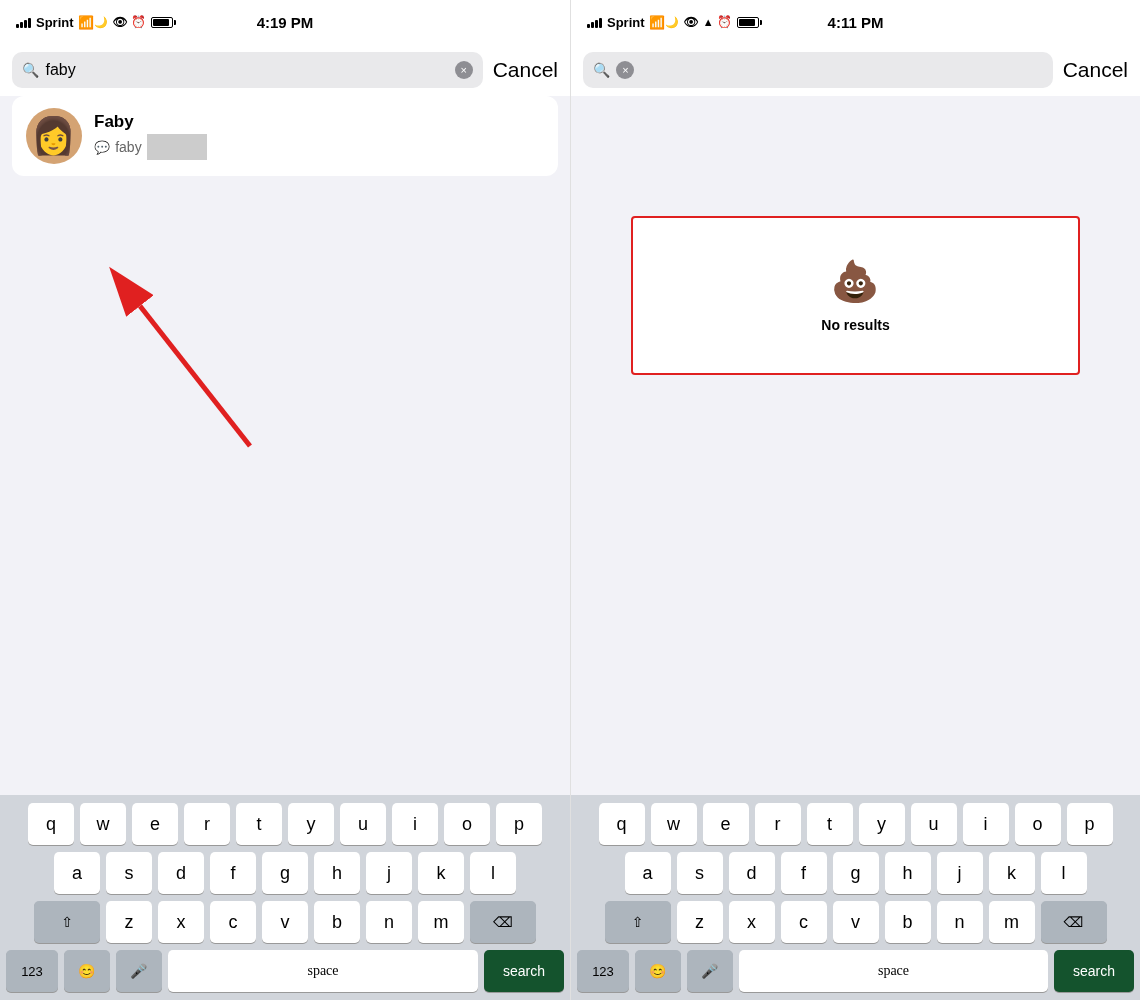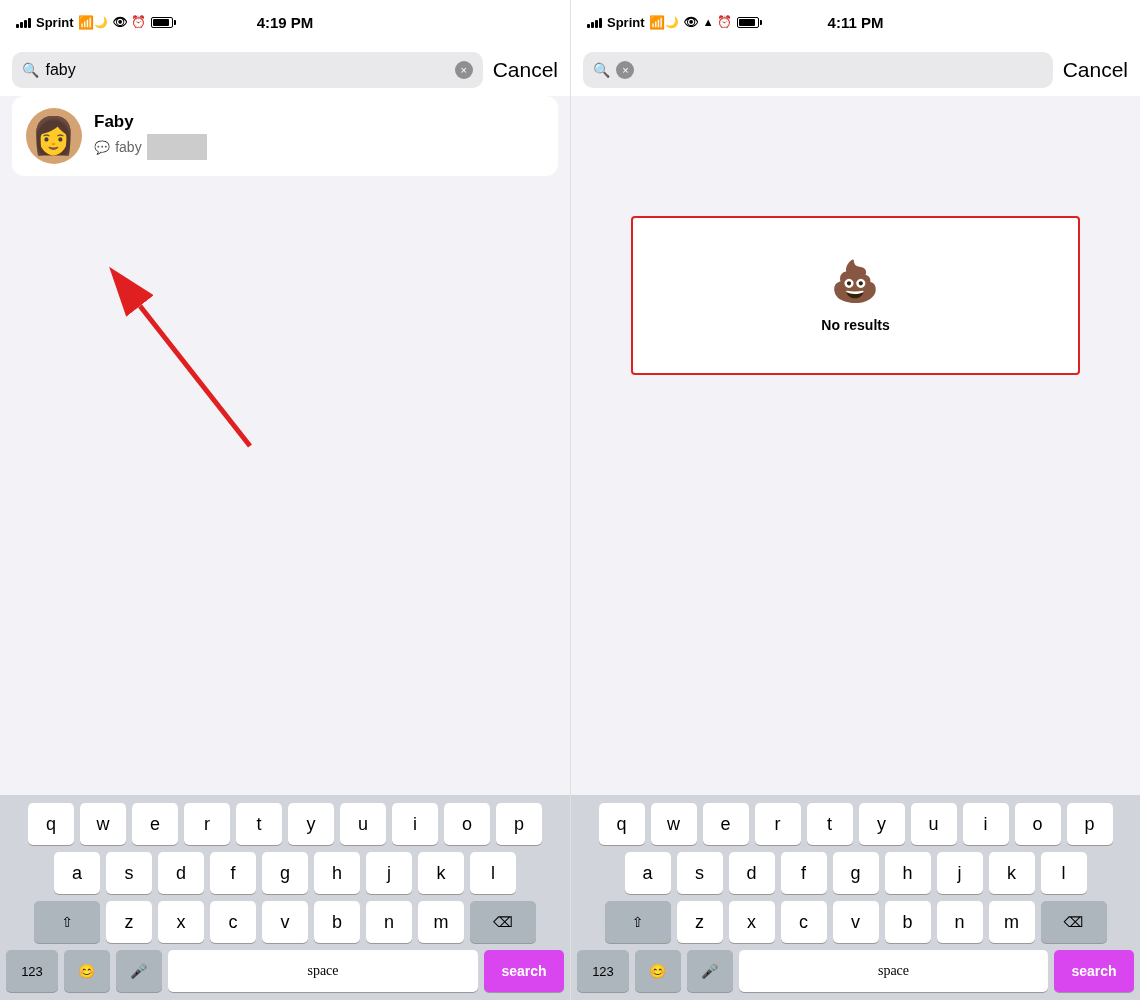--- a/index.html
+++ b/index.html
@@ -261,24 +261,24 @@
       background: #adb5bd;
       color: #000;
     }
     .key.space {
       flex: 1;
       font-size: 15px;
       color: #000000;
       font-family: Liberation Serif, serif;
     }
     .key.blue {
-      background: #d946ef;
+      background: #14532d;
       color: #fff;
       font-size: 15px;
-      font-weight: 700;
+      font-weight: 400;
       min-width: 80px;
     }
     .bottom-row {
       display: flex;
       gap: 6px;
       align-items: center;
       padding: 0 3px;
       margin-bottom: 4px;
     }
     .bottom-row .key {

